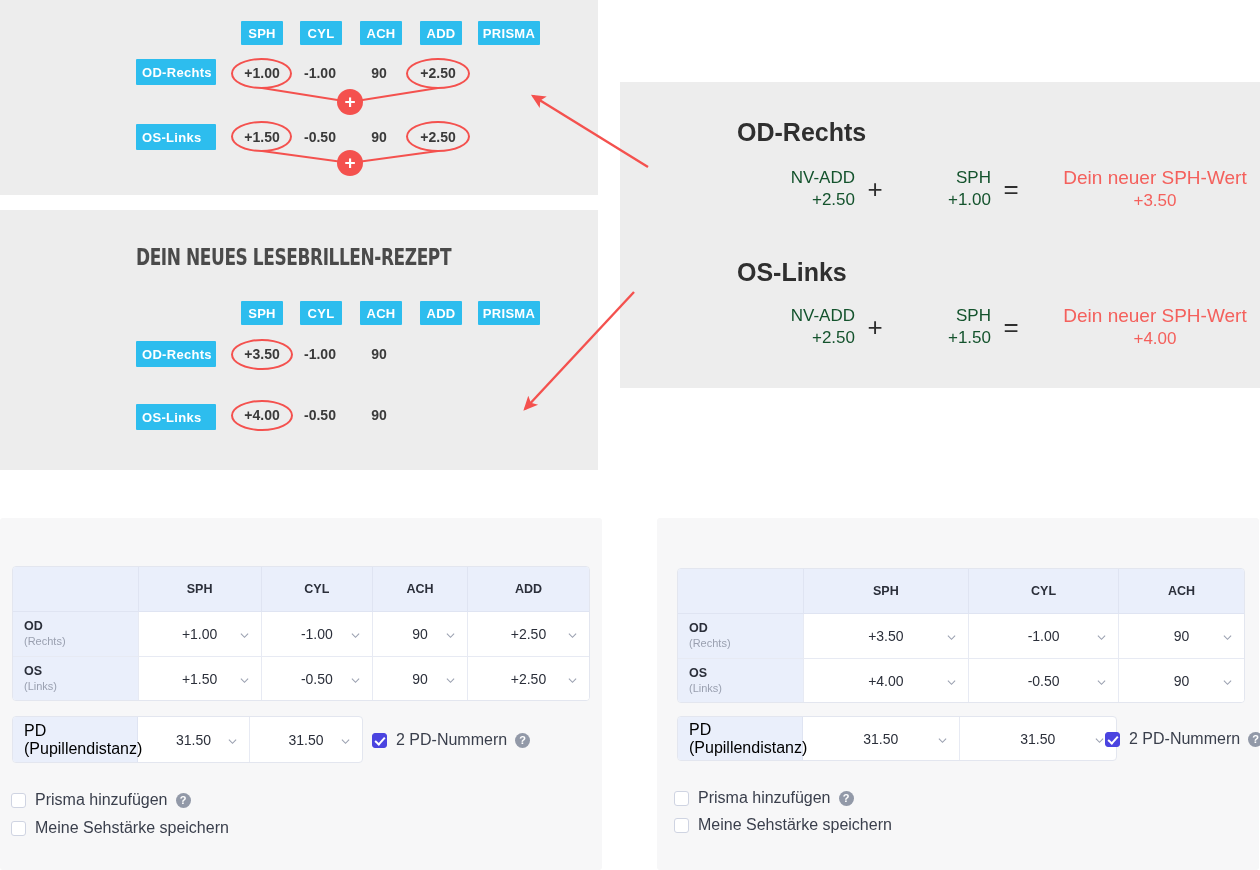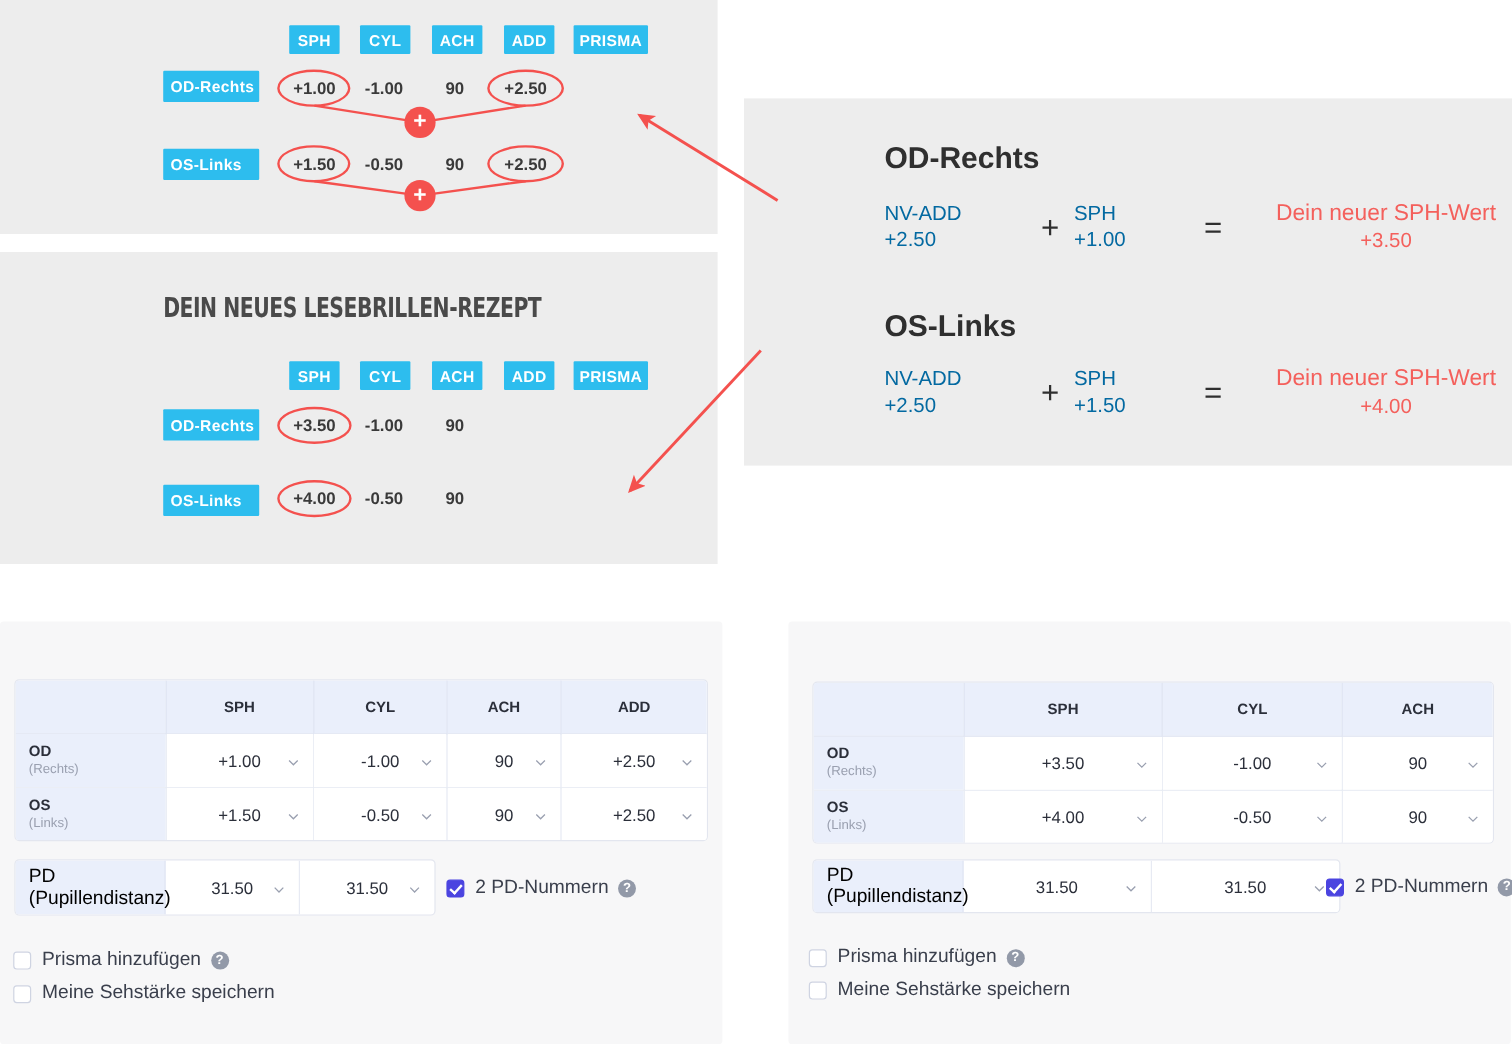--- a/index.html
+++ b/index.html
@@ -46,21 +46,21 @@
   }
 
   svg.overlay { position:absolute; left:0; top:0; width:1260px; height:870px;
                 pointer-events:none; }
 
   
   .formula-eye {
     position:absolute; font-size:25px; font-weight:bold; color:#2f2f2f;
   }
   .frow { position:absolute; display:flex; align-items:center; }
-  .fterm { text-align:left; color:#0369a1; }
+  .fterm { text-align:right; color:#14532d; }
   .fterm .t-lab { font-size:17px; line-height:22px; }
   .fterm .t-val { font-size:17px; line-height:22px; }
   .fop { font-size:26px; color:#2f2f2f; font-weight:500; line-height:1; }
   .fres { text-align:center; color:#f4605c; }
   .fres .r-lab { font-size:19px; line-height:24px; }
   .fres .r-val { font-size:17px; line-height:22px; }
 
   
   .tbl { position:absolute; background:#fff; border:1px solid #e3e6ef;
          border-radius:4px; overflow:hidden; }

